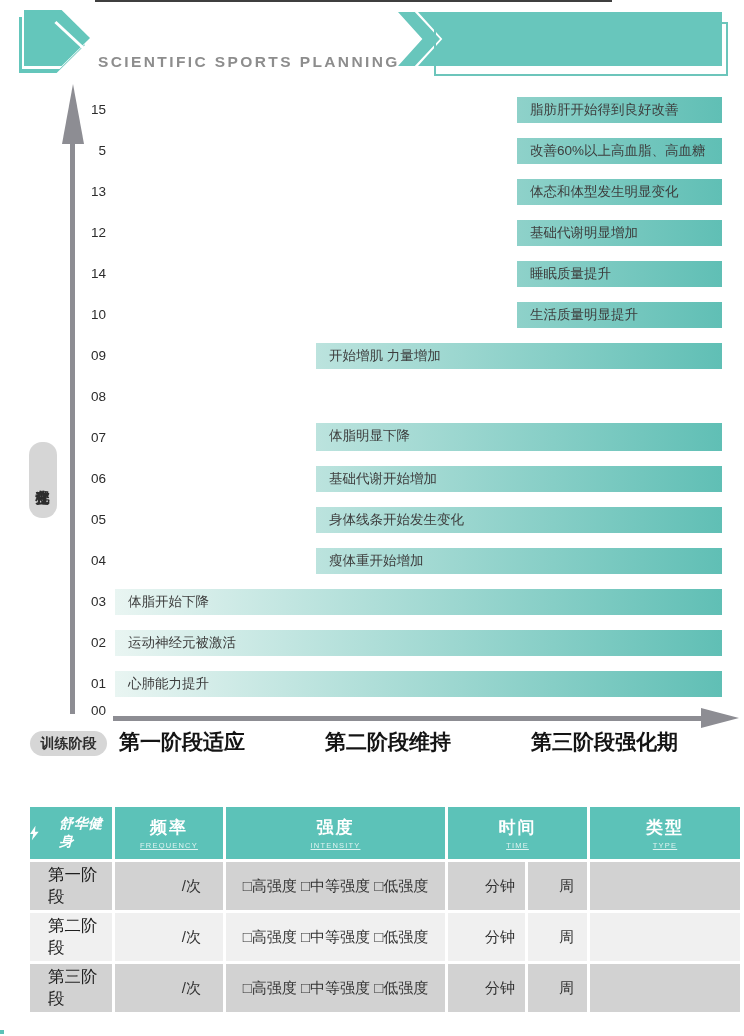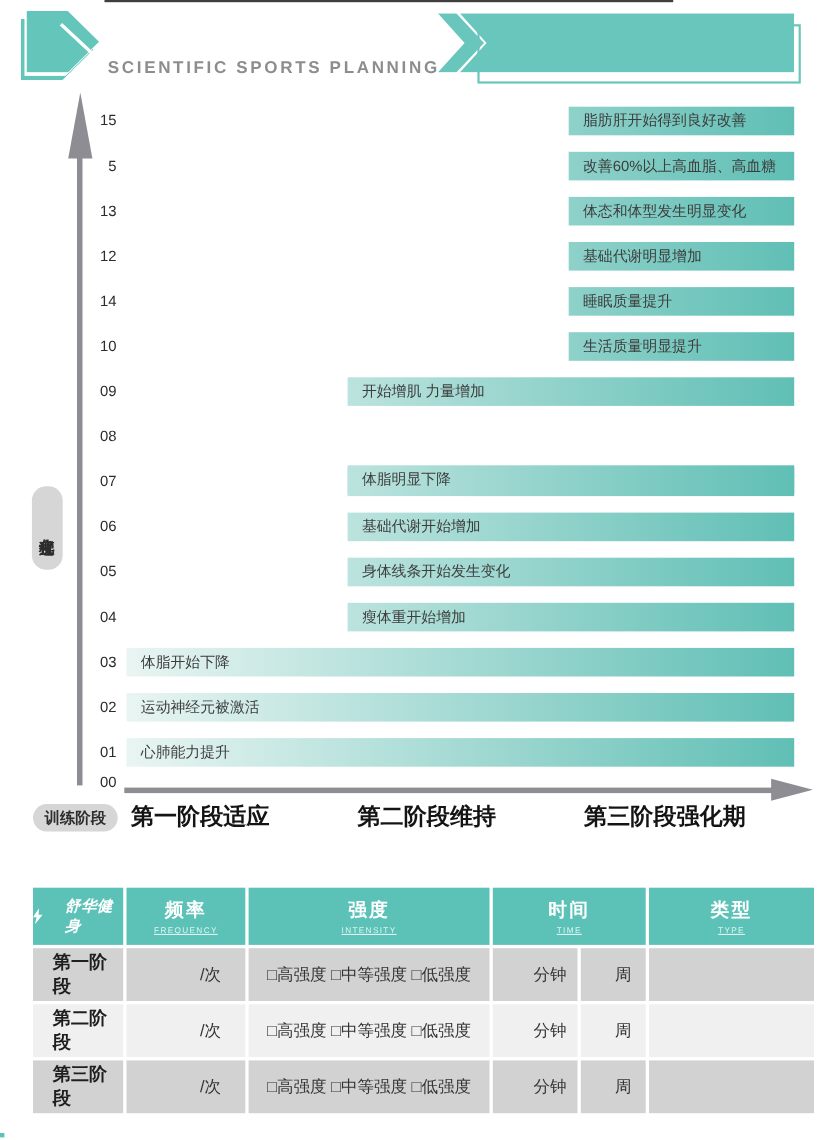--- a/index.html
+++ b/index.html
@@ -41,21 +41,21 @@
   .t-row.head{grid-template-columns:82px 108px 219px 139px 150px;}
   .t-row.body{grid-template-columns:82px 108px 219px 77px 59px 150px;}
   .t-cell{display:flex;align-items:center;}
   .head .t-cell{background:#5cc2b8;color:#fff;flex-direction:column;justify-content:center;}
   .head .t-cell.brand{flex-direction:row;gap:20px;}
   .brand-text{font-size:14px;font-weight:700;font-style:italic;letter-spacing:.5px;}
   .h-zh{font-size:17px;font-weight:600;letter-spacing:2px;}
   .h-en{font-size:7.5px;letter-spacing:1.2px;color:rgba(255,255,255,.8);margin-top:2px;text-decoration:underline;}
   .row-a .t-cell{background:#d2d2d2;}
   .row-b .t-cell{background:#f0f0f0;}
-  .c-label{padding-left:18px;font-size:16.5px;font-weight:700;color:#1f1f1f;box-sizing:border-box;}
+  .c-label{padding-left:18px;font-size:16.5px;font-weight:400;color:#1f1f1f;box-sizing:border-box;}
   .c-freq{justify-content:flex-end;padding-right:22px;font-size:15px;color:#333;box-sizing:border-box;}
   .c-int{justify-content:center;font-size:15px;color:#333;white-space:nowrap;}
   .c-min{justify-content:flex-end;padding-right:10px;font-size:15px;color:#333;box-sizing:border-box;}
   .c-week{justify-content:flex-end;padding-right:13px;font-size:15px;color:#333;box-sizing:border-box;}
 </style>
 </head>
 <body>
 
 <div id="page">
 

